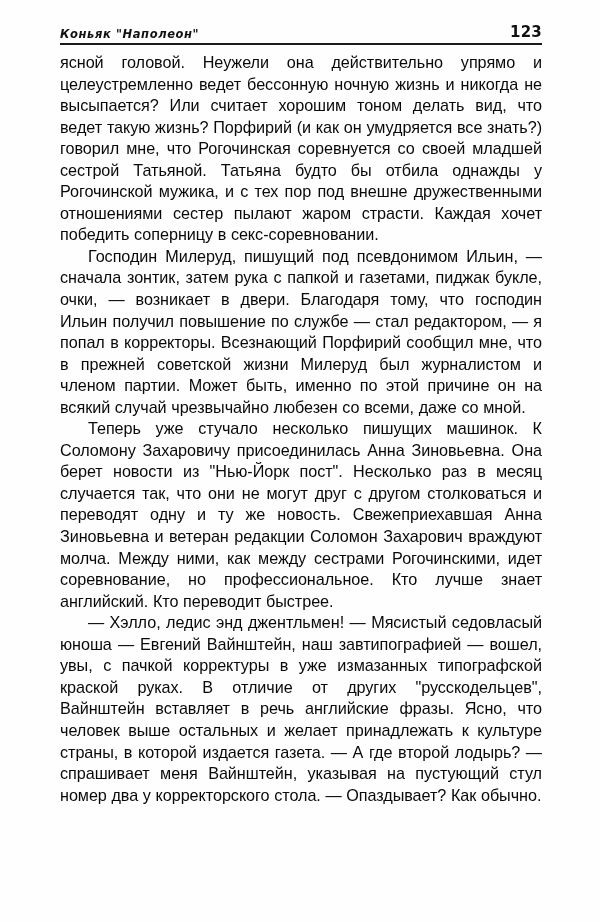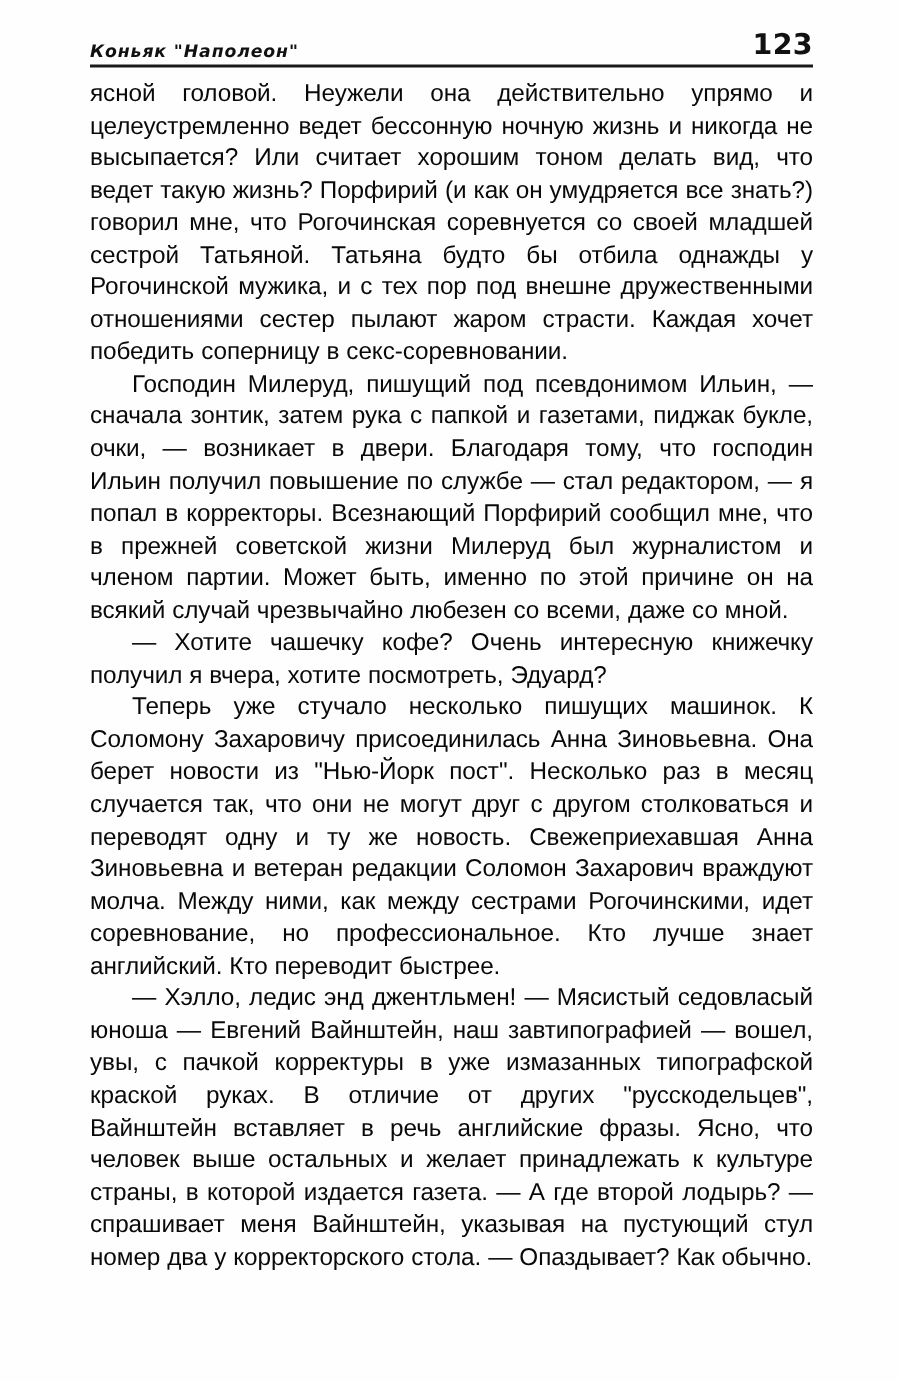--- a/index.html
+++ b/index.html
@@ -33,21 +33,21 @@
     font-weight: 700;
     font-size: 11.5px;
     letter-spacing: 0.6px;
     color: #111;
     white-space: nowrap;
     line-height: 1;
   }
   .running-head-folio {
     font-family: "DejaVu Sans", sans-serif;
     font-weight: 700;
-    font-size: 19px;
+    font-size: 15px;
     color: #111;
     line-height: 1;
     letter-spacing: 0.2px;
     margin-top: 41px;
   }
   .head-rule {
     position: absolute;
     left: 60px;
     right: 58px;
     top: 43px;
@@ -89,19 +89,18 @@
   <div class="running-head">
     <span class="running-head-title">Коньяк "Наполеон"</span>
     <span class="running-head-folio">123</span>
   </div>
 
   <div class="head-rule"></div>
 
   <div class="textblock">
     <p class="para cont">ясной головой. Неужели она действительно упрямо и целеустремленно ведет бессонную ночную жизнь и никогда не высыпается? Или считает хорошим тоном делать вид, что ведет такую жизнь? Порфирий (и как он умудряется все знать?) говорил мне, что Рогочинская соревнуется со своей младшей сестрой Татьяной. Татьяна будто бы отбила однажды у Рогочинской мужика, и с тех пор под внешне дружественными отношениями сестер пылают жаром страсти. Каждая хочет победить соперницу в секс-соревновании.</p>
     <p class="para indent">Господин Милеруд, пишущий под псевдонимом Ильин, — сначала зонтик, затем рука с папкой и газетами, пиджак букле, очки, — возникает в двери. Благодаря тому, что господин Ильин получил повышение по службе — стал редактором, — я попал в корректоры. Всезнающий Порфирий сообщил мне, что в прежней советской жизни Милеруд был журналистом и членом партии. Может быть, именно по этой причине он на всякий случай чрезвычайно любезен со всеми, даже со мной.</p>
-    <p class="para indent">— Хотите чашечку кофе? Очень интересную книжечку получил я вчера, хотите посмотреть, Эдуард?</p>
     <p class="para indent">Теперь уже стучало несколько пишущих машинок. К Соломону Захаровичу присоединилась Анна Зиновьевна. Она берет новости из "Нью-Йорк пост". Несколько раз в месяц случается так, что они не могут друг с другом столковаться и переводят одну и ту же новость. Свежеприехавшая Анна Зиновьевна и ветеран редакции Соломон Захарович враждуют молча. Между ними, как между сестрами Рогочинскими, идет соревнование, но профессиональное. Кто лучше знает английский. Кто переводит быстрее.</p>
     <p class="para indent">— Хэлло, ледис энд джентльмен! — Мясистый седовласый юноша — Евгений Вайнштейн, наш завтипографией — вошел, увы, с пачкой корректуры в уже измазанных типографской краской руках. В отличие от других "русскодельцев", Вайнштейн вставляет в речь английские фразы. Ясно, что человек выше остальных и желает принадлежать к культуре страны, в которой издается газета. — А где второй лодырь? — спрашивает меня Вайнштейн, указывая на пустующий стул номер два у корректорского стола. — Опаздывает? Как обычно.</p>
 
   </div>
 
 </div>
 
 </body></html>

